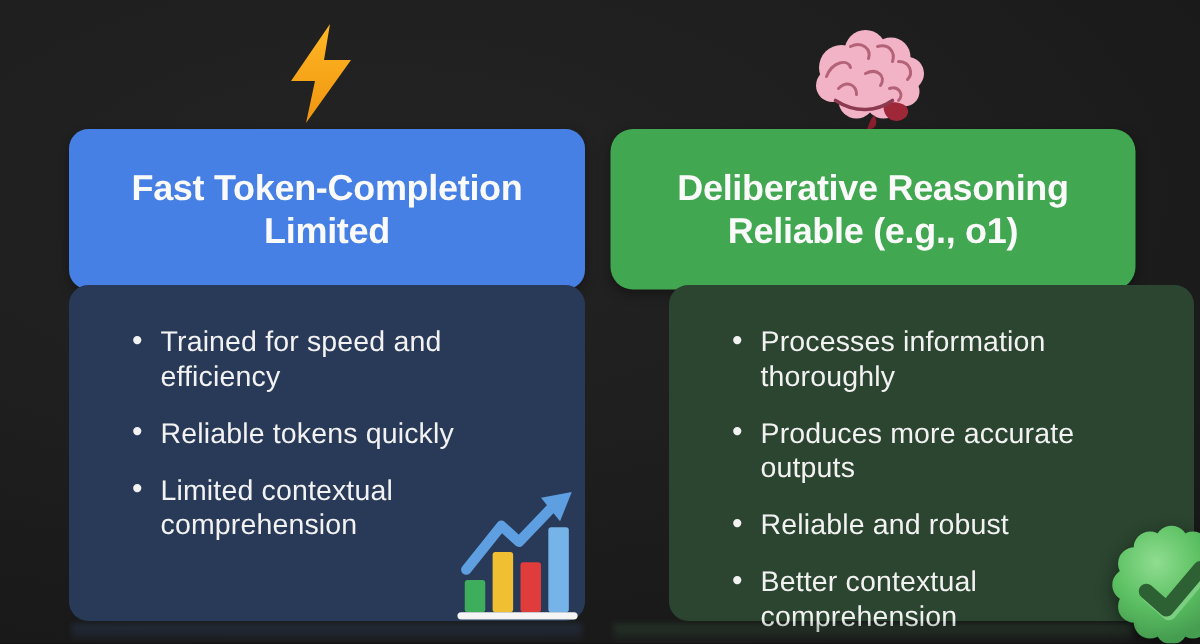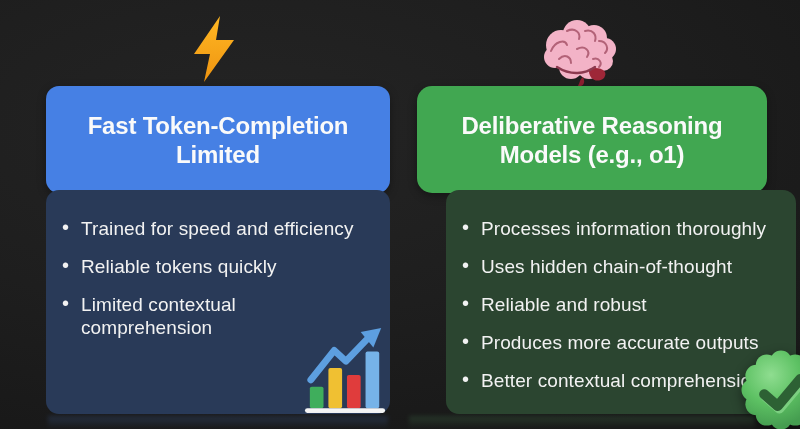--- a/index.html
+++ b/index.html
@@ -15,30 +15,30 @@
   .top-icon.brain { left:537px; top:15px; width:84px; height:73px; }
 
   .hdr {
     position:absolute; top:86px; height:107px; border-radius:13px;
     display:flex; flex-direction:column; align-items:center; justify-content:center;
     color:#fafafa; font-weight:700; font-size:24px; line-height:29px;
     letter-spacing:-0.2px; text-align:right;
     box-shadow:0 3px 8px rgba(0,0,0,0.35);
   }
   .hdr-left  { left:46px;  width:344px; background:#4680e4; }
-  .hdr-right { left:417px; width:350px; background:#41a751;border-radius:15px; }
+  .hdr-right { left:407px; width:350px; background:#41a751;border-radius:15px; }
   .title-line { white-space:nowrap; }
 
   .card {
     position:absolute; top:190px; height:224px; border-radius:13px;
   }
   .card-left  { left:46px;  width:344px; background:#293a58; }
   .card-right { left:407px; width:350px; background:#2b4530; }
 
-  ul.points { margin:0; padding:27px 12px 0 16px; list-style:none; }
+  ul.points { margin:0; padding:27px 12px 0 42px; list-style:none; }
   ul.points li {
     position:relative; padding-left:19px; margin-bottom:15px;
     font-size:19px; line-height:23px; font-weight:500;
     color:#f2f2f2; letter-spacing:0.1px;
   }
   ul.points li::before {
     content:"\2022"; position:absolute; left:0; top:-1px; font-size:20px;
   }
   li.wrap-narrow { max-width:196px; }
 
@@ -98,21 +98,21 @@
     </svg>
   </div>
 
   <div class="hdr hdr-left" style="background: rgb(70, 128, 228);">
     <div class="title-line">Fast Token-Completion</div>
     <div class="title-line">Limited</div>
   </div>
 
   <div class="hdr hdr-right" style="background: rgb(65, 167, 81);">
     <div class="title-line">Deliberative Reasoning</div>
-    <div class="title-line">Models (e.g., o1)</div>
+    <div class="title-line">Reliable (e.g., o1)</div>
   </div>
 
   <div class="card card-left" style="background: rgb(41, 58, 88);">
     <ul class="points">
       <li>Trained for speed and efficiency</li>
       <li>Reliable tokens quickly</li>
       <li class="wrap-narrow">Limited contextual comprehension</li>
     </ul>
     <div class="corner-icon chart-icon">
       <svg width="86" height="90" viewBox="0 0 88 90">
@@ -123,23 +123,22 @@
         <rect x="2" y="83" width="82" height="5" rx="2.5" fill="#f5f5f5"></rect>
         <polyline points="8,54 32,24 44,35 66,12" fill="none" stroke="#5d9fe0" stroke-width="7" stroke-linecap="round" stroke-linejoin="round"></polyline>
         <path d="M80,1 L59,5 L72,21 Z" fill="#5d9fe0"></path>
       </svg>
     </div>
   </div>
 
   <div class="card card-right" style="background: rgb(43, 69, 48); margin-left: 39px;">
     <ul class="points">
       <li>Processes information thoroughly</li>
-      <li>Uses hidden chain-of-thought</li>
+      <li>Produces more accurate outputs</li>
       <li>Reliable and robust</li>
-      <li>Produces more accurate outputs</li>
       <li>Better contextual comprehension</li>
     </ul>
     <div class="corner-icon badge-icon">
       <svg width="84" height="84" viewBox="0 0 100 100">
         <defs>
           <radialGradient id="badgeG" gradientUnits="userSpaceOnUse" cx="38" cy="32" r="62">
             <stop offset="0" stop-color="#8fdd90"></stop>
             <stop offset="0.55" stop-color="#5dc163"></stop>
             <stop offset="1" stop-color="#459d50"></stop>
           </radialGradient>

